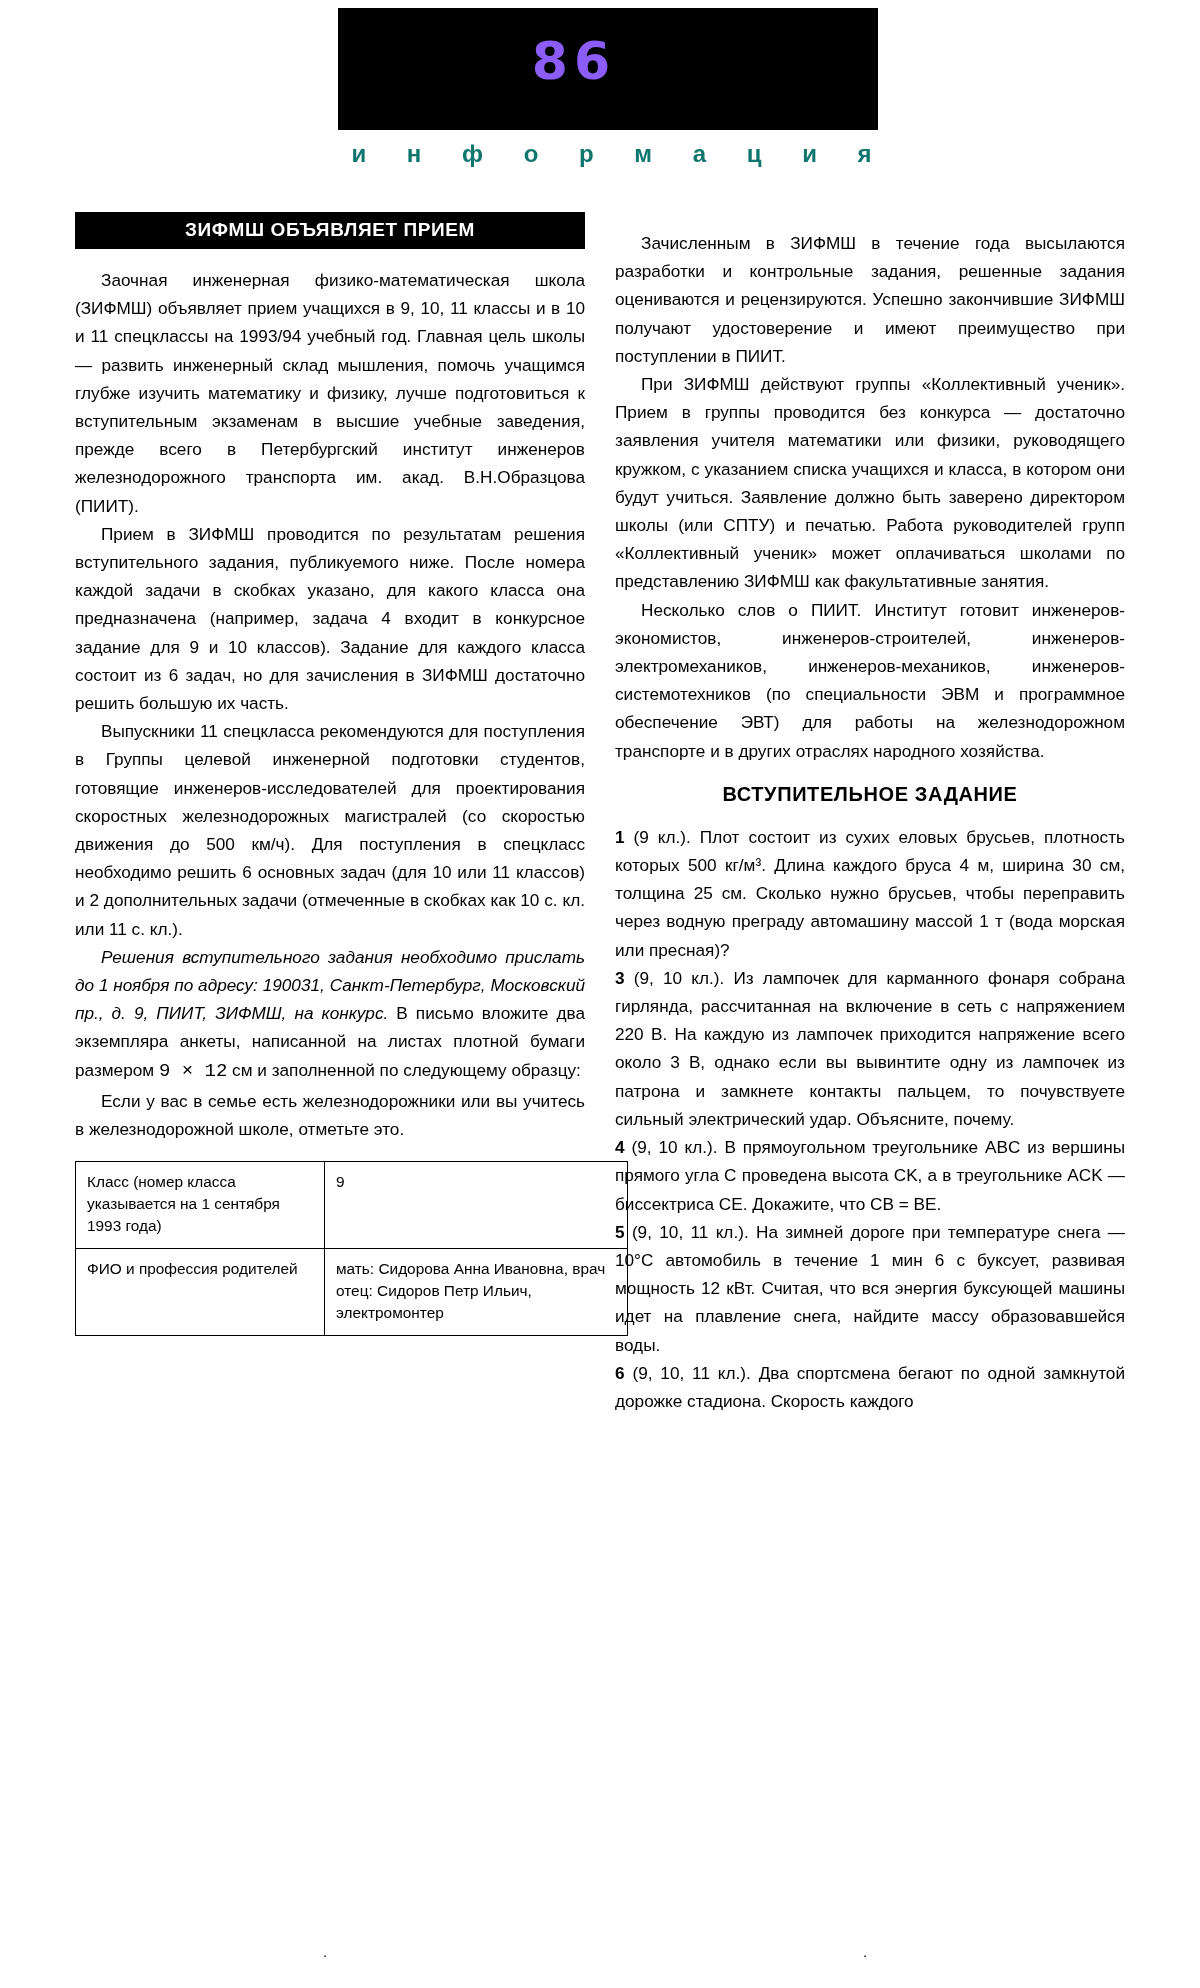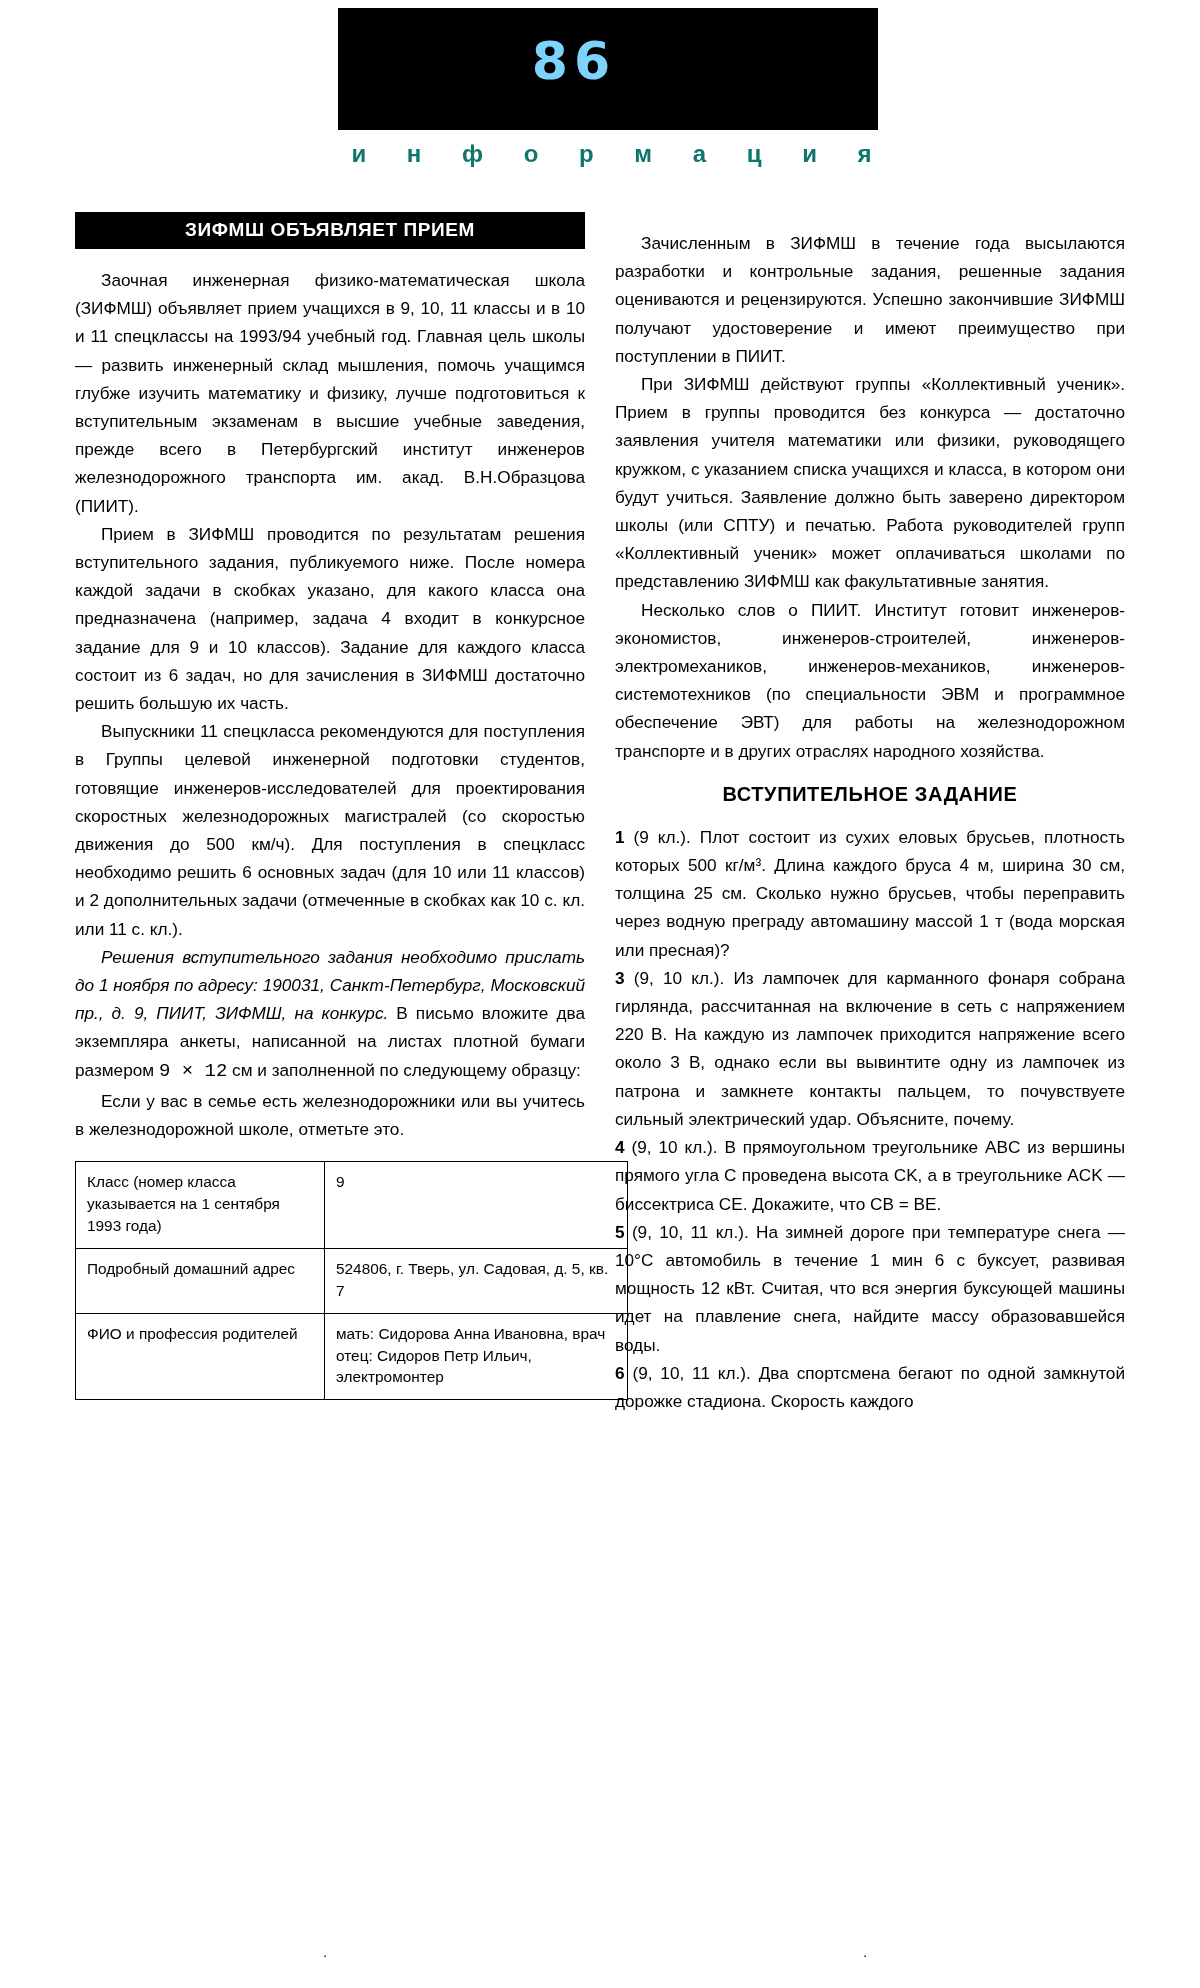--- a/index.html
+++ b/index.html
@@ -30,21 +30,21 @@
     top: 8px;
     width: 540px;
     height: 122px;
     background: #000;
   }
   .page-number {
     position: absolute;
     left: 0; top: 0;
     width: 472px;
     height: 122px;
-    color: #7dd3fc;
+    color: #8b5cf6;
     font-family: "DejaVu Sans", sans-serif;
     font-size: 52px;
     font-weight: bold;
     letter-spacing: 6px;
     display: flex;
     align-items: center;
     justify-content: center;
     padding-bottom: 16px;
     box-sizing: border-box;
   }
@@ -147,24 +147,20 @@
 
     <p class="body indent">Если у вас в семье есть железнодорожники или вы учитесь в железнодорожной школе, отметьте это.</p>
 
     <table class="form">
       <tbody>
         <tr>
           <td class="c1">Класс (номер класса указывается на 1 сентября 1993 года)</td>
           <td class="c2">9</td>
         </tr>
         <tr>
-          <td class="c1">Подробный домашний адрес</td>
-          <td class="c2">524806, г. Тверь, ул. Садовая, д. 5, кв. 7</td>
-        </tr>
-        <tr>
           <td class="c1">ФИО и профессия родителей</td>
           <td class="c2" style="white-space: pre-line;">мать:  Сидорова Анна Ивановна, врач
 отец:  Сидоров Петр Ильич, электромонтер</td>
         </tr>
       </tbody>
     </table>
   </div>
 
   <div class="col col-right">
     <p class="body indent">Зачисленным в ЗИФМШ в течение года высылаются разработки и контрольные задания, решенные задания оцениваются и рецензируются. Успешно закончившие ЗИФМШ получают удостоверение и имеют преимущество при поступлении в ПИИТ.</p>

